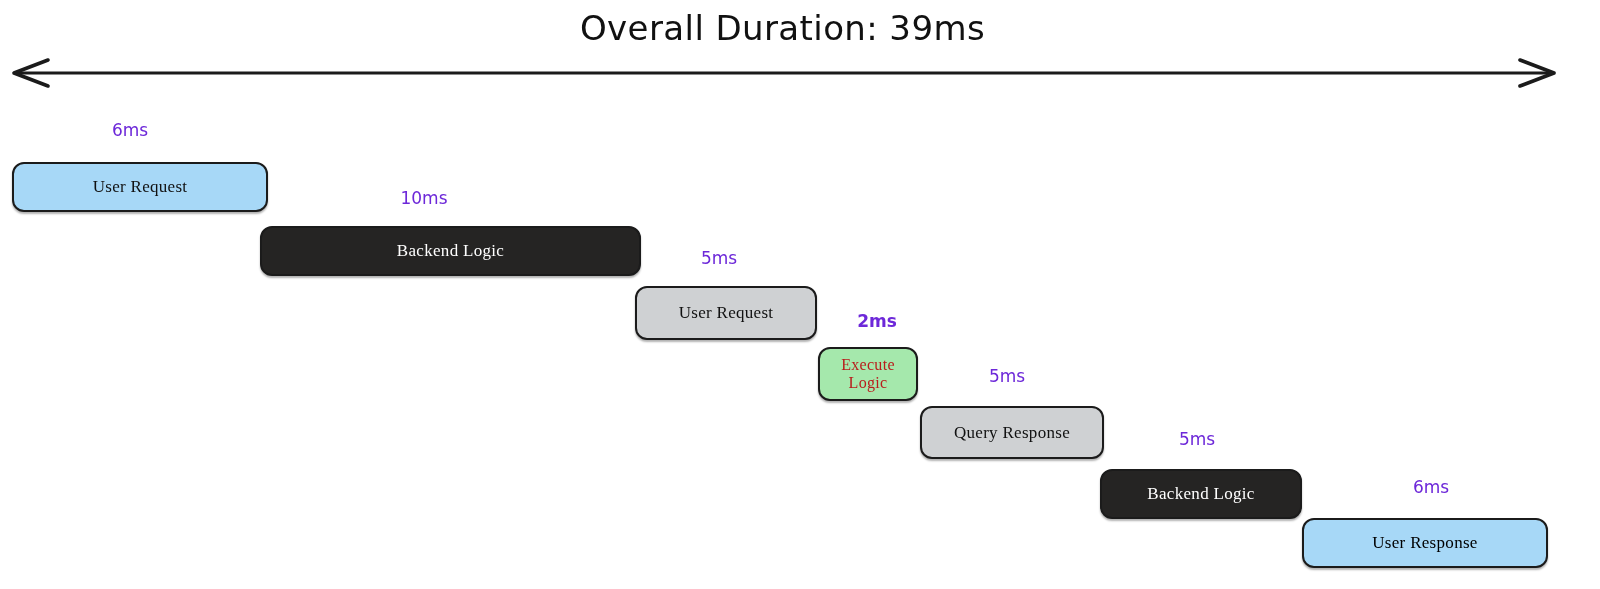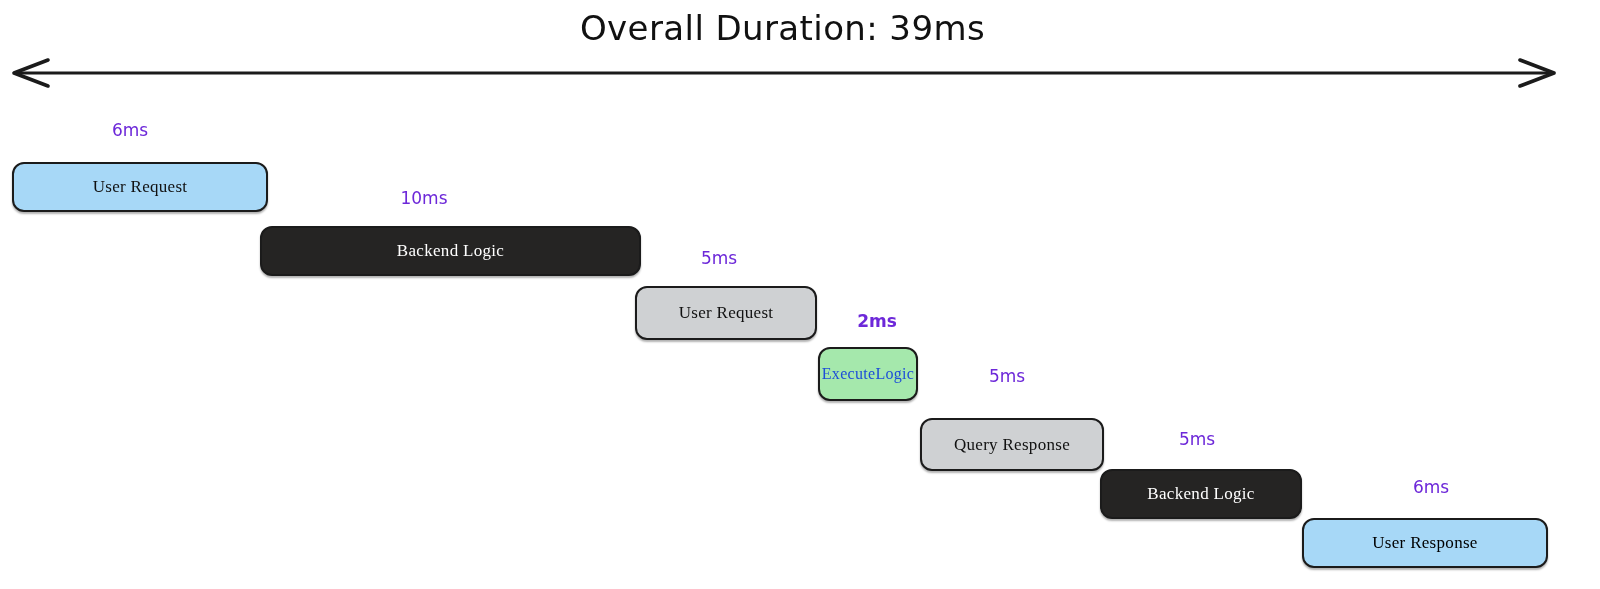--- a/index.html
+++ b/index.html
@@ -103,27 +103,27 @@
   <div class="step-bar" style="left:12px; top:162px; width:256px; height:50px;
               background:#a7d8f7; color:#111111;">User Request</div>
 
   <div class="step-bar" style="left:260px; top:226px; width:381px; height:50px;
               background:#252423; color:#ffffff;">Backend Logic</div>
 
   <div class="step-bar" style="left:635px; top:286px; width:182px; height:54px;
               background:#cfd1d3; color:#111111;">User Request</div>
 
   <div class="step-bar two-line" style="left:818px; top:347px; width:100px; height:54px;
-              background:#a5e8ac; color:#1d4ed8; flex-direction:row;">
+              background:#a5e8ac; color:#b91c1c; flex-direction:column;">
     <span>Execute</span>
     <span>Logic</span>
   </div>
 
   <div class="step-bar" style="left:920px; top:406px; width:184px; height:53px;
-              background:#cfd1d3; color:#111111;margin-top:12px;">Query Response</div>
+              background:#cfd1d3; color:#111111;">Query Response</div>
 
   <div class="step-bar" style="left:1100px; top:469px; width:202px; height:50px;
               background:#252423; color:#ffffff;">Backend Logic</div>
 
   <div class="step-bar" style="left:1302px; top:518px; width:246px; height:50px;
               background:#a7d8f7; color:#000000;">User Response</div>
 
 </div>
 
 </body></html>

